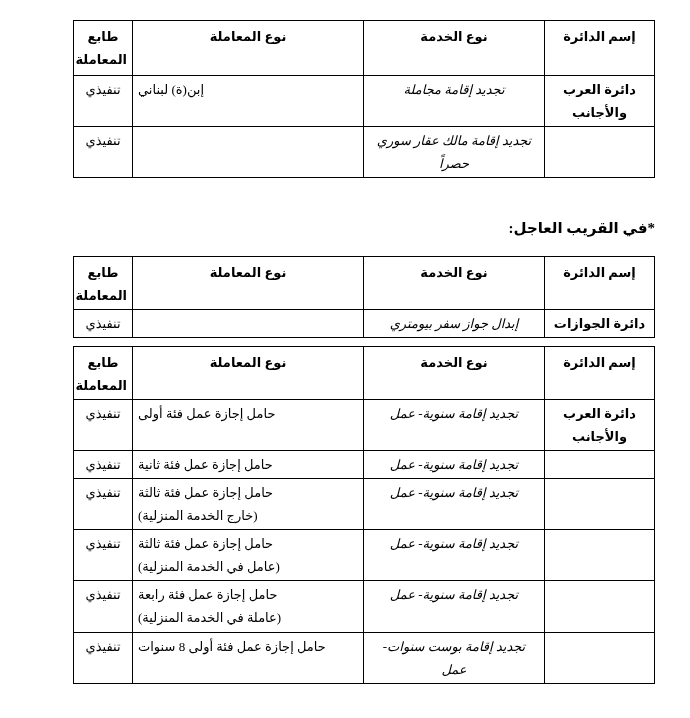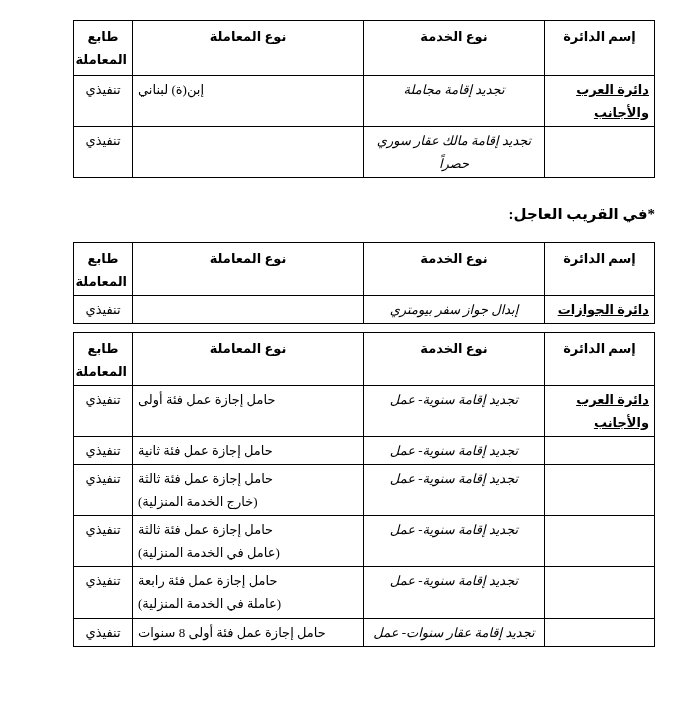--- a/index.html
+++ b/index.html
@@ -41,42 +41,42 @@
   table.doc-table th {
     font-weight: bold;
     text-align: center;
     padding-top: 4px;
   }
   col.c-dept  { width: 110px; }
   col.c-serv  { width: 181px; }
   col.c-trans { width: 231px; }
   col.c-stamp { width: 59px; }
 
-  td.cell-dept  { text-align: right; font-weight: bold; padding-right: 6px; text-decoration: underline; }
+  td.cell-dept  { text-align: center; font-weight: bold; padding-right: 6px; }
   td.cell-serv  { text-align: center; padding-right: 7px; font-style: italic; }
   td.cell-trans { text-align: left; padding-right: 8px; }
-  td.cell-stamp { text-align: center; }
+  td.cell-stamp { text-align: center; font-family: Liberation Serif, serif; }
 
   tr.h55 { height: 55px; }
   tr.h52 { height: 52px; }
   tr.h50 { height: 50px; }
   tr.h48 { height: 48px; }
   tr.h29 { height: 29px; }
   tr.h27 { height: 27px; }
   tr.h26 { height: 26px; }
 
   .section-heading {
     font-size: 15px;
     font-weight: bold;
     line-height: 20px;
     text-align: right;
     padding-right: 35px;
     direction: rtl;
   }
-  .sp-t1-h1 { margin-top: 26px; }
+  .sp-t1-h1 { margin-top: 40px; }
   .sp-h1-t2 { margin-top: 18px; }
   .sp-t2-h2 { margin-top: 27px; }
   .sp-h2-t3 { margin-top: 8px; }
 </style>
 </head>
 <body>
 
 <div class="page">
 
   <table class="doc-table">
@@ -183,20 +183,20 @@
       </tr>
       <tr class="h52">
         <td class="cell-dept"></td>
         <td class="cell-serv">تجديد إقامة سنوية- عمل</td>
         <td class="cell-trans">حامل إجازة عمل فئة رابعة
 (عاملة في الخدمة المنزلية)</td>
         <td class="cell-stamp">تنفيذي</td>
       </tr>
       <tr class="h27">
         <td class="cell-dept"></td>
-        <td class="cell-serv">تجديد إقامة عقار سنوات- عمل</td>
+        <td class="cell-serv">تجديد إقامة بوست سنوات- عمل</td>
         <td class="cell-trans">حامل إجازة عمل فئة أولى 8 سنوات</td>
         <td class="cell-stamp">تنفيذي</td>
       </tr>
     </tbody>
   </table>
 
 </div>
 
 </body></html>

